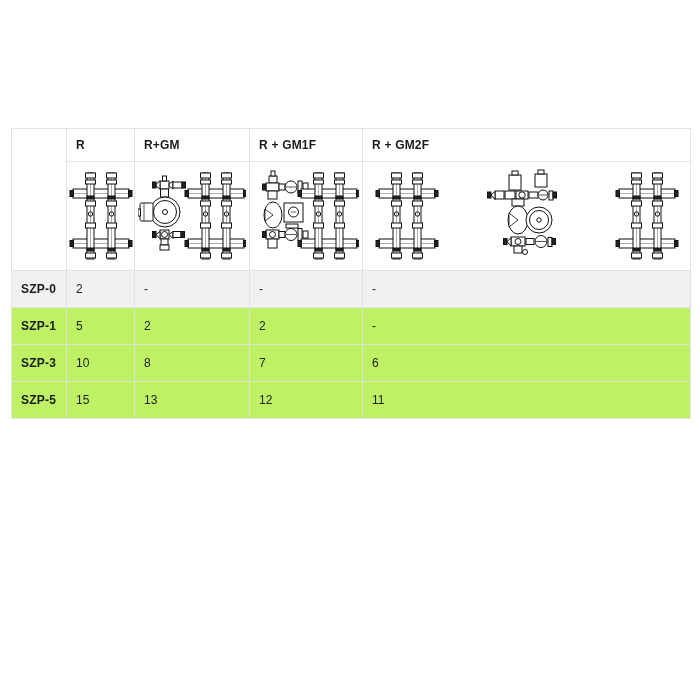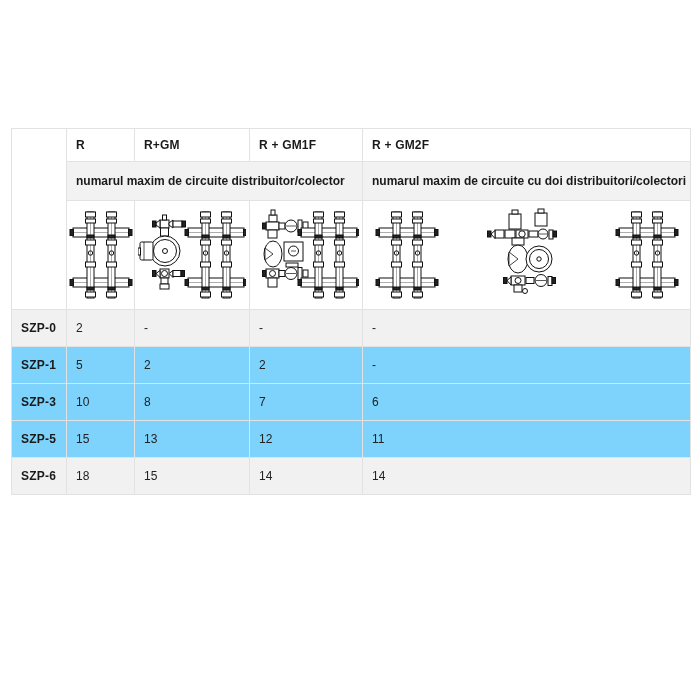--- a/index.html
+++ b/index.html
@@ -97,21 +97,21 @@
     background: #ffffff;
   }
   tr.img-row svg { display: block; margin: 0 auto; }
 
   
   tr.data-row td {
     height: 36px;
     font-size: 12px;
     padding: 0 0 0 9px;
     color: #222222;
-    background: #7dd3fc;
+    background: #bef264;
   }
   tr.data-row td.model {
     font-weight: bold;
     font-size: 12px;
     letter-spacing: .2px;
     color: #1a1a1a;
   }
   tr.data-row.alt td { background: #f1f1f1; margin-top: 40px; }
 </style>
 </head>
@@ -130,25 +130,20 @@
 
     <tbody>
         <tr class="hdr-titles">
       <td class="blank-corner"></td>
       <td>R</td>
       <td>R+GM</td>
       <td>R + GM1F</td>
       <td>R + GM2F</td>
     </tr>
 
-    <tr class="hdr-caption">
-      <td class="blank-corner"></td>
-      <td colspan="3">numarul maxim de circuite distribuitor/colector</td>
-      <td>numarul maxim de circuite cu doi distribuitori/colectori</td>
-    </tr>
 
     <tr class="img-row">
       <td class="blank-corner"></td>
 
       <td>
         <svg width="64" height="98" viewBox="0 0 64 98">
           <g fill="none" stroke="#111" stroke-width="1">
 
             <rect x="4" y="22" width="56" height="9" fill="#fff"></rect>
             <line x1="4" y1="26.5" x2="60" y2="26.5" stroke="#777" stroke-width=".6"></line>
@@ -470,23 +465,16 @@
           <td>7</td>
           <td>6</td>
         </tr>
         <tr class="data-row">
           <td class="model">SZP-5</td>
           <td>15</td>
           <td>13</td>
           <td>12</td>
           <td>11</td>
         </tr>
-        <tr class="data-row alt">
-          <td class="model">SZP-6</td>
-          <td>18</td>
-          <td>15</td>
-          <td>14</td>
-          <td>14</td>
-        </tr>
       </tbody>
   </table>
 
 </div>
 
 </body></html>

